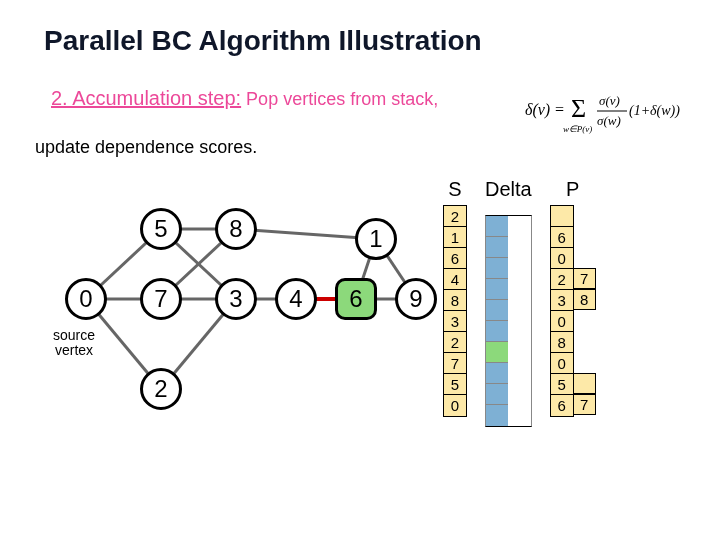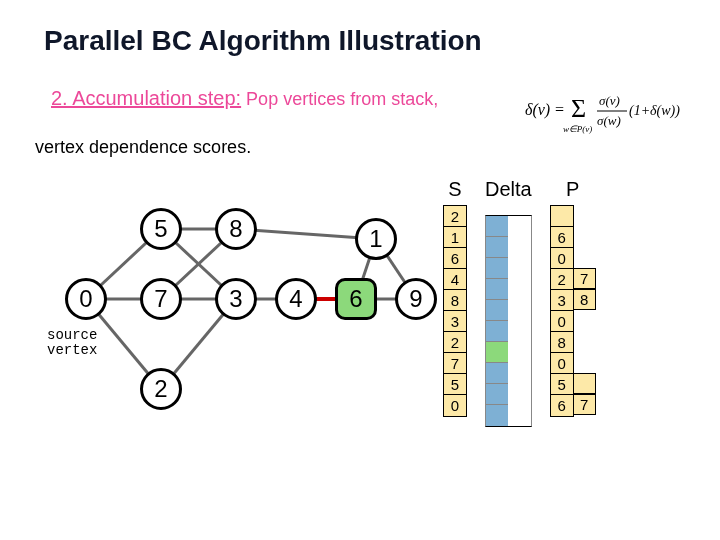--- a/index.html
+++ b/index.html
@@ -180,42 +180,42 @@
       <text x="30" y="28" font-size="16">=</text>
       <text x="46" y="30" font-size="26">Σ</text>
       <text x="38" y="45" font-size="9" font-style="italic">w∈P(ν)</text>
       <text x="74" y="18" font-size="13" font-style="italic">σ(ν)</text>
       <line x1="72" y1="24" x2="102" y2="24" stroke="#000" stroke-width="1"></line>
       <text x="72" y="38" font-size="13" font-style="italic">σ(w)</text>
       <text x="104" y="28" font-size="14" font-style="italic">(1+δ(w))</text>
     </svg>
   </span>
 </div>
-<div class="subtitle">vertex dependence scores.</div>
+<div class="subtitle">update dependence scores.</div>
 
 <div class="main">
 
   <div class="graph">
     <svg class="edges" width="390" height="250">
         <line x1="51" y1="121" x2="126" y2="51" stroke="#666" stroke-width="3"></line>
         <line x1="51" y1="121" x2="126" y2="121" stroke="#666" stroke-width="3"></line>
         <line x1="51" y1="121" x2="126" y2="211" stroke="#666" stroke-width="3"></line>
         <line x1="126" y1="51" x2="201" y2="51" stroke="#666" stroke-width="3"></line>
         <line x1="126" y1="51" x2="201" y2="121" stroke="#666" stroke-width="3"></line>
         <line x1="126" y1="121" x2="201" y2="51" stroke="#666" stroke-width="3"></line>
         <line x1="126" y1="121" x2="201" y2="121" stroke="#666" stroke-width="3"></line>
         <line x1="126" y1="211" x2="201" y2="121" stroke="#666" stroke-width="3"></line>
         <line x1="201" y1="51" x2="341" y2="61" stroke="#666" stroke-width="3"></line>
         <line x1="201" y1="121" x2="261" y2="121" stroke="#666" stroke-width="3"></line>
         <line x1="261" y1="121" x2="321" y2="121" stroke="#c00" stroke-width="4"></line>
         <line x1="321" y1="121" x2="341" y2="61" stroke="#666" stroke-width="3"></line>
         <line x1="321" y1="121" x2="381" y2="121" stroke="#666" stroke-width="3"></line>
         <line x1="341" y1="61" x2="381" y2="121" stroke="#666" stroke-width="3"></line>
       </svg>
-    <div class="src-label" style="left:12px; top:150px;font-family:Liberation Mono, monospace;">source<br>vertex</div>
+    <div class="src-label" style="left:18px; top:150px;">source<br>vertex</div>
   <div class="node" style="left: 30px; top: 100px;">0</div>
       <div class="node" style="left: 105px; top: 30px;">5</div>
       <div class="node" style="left: 105px; top: 100px;">7</div>
       <div class="node" style="left: 105px; top: 190px;">2</div>
       <div class="node" style="left: 180px; top: 30px;">8</div>
       <div class="node" style="left: 180px; top: 100px;">3</div>
       <div class="node" style="left: 240px; top: 100px;">4</div>
       <div class="node selected" style="left: 300px; top: 100px;">6</div>
       <div class="node" style="left: 320px; top: 40px;">1</div>
       <div class="node" style="left: 360px; top: 100px;">9</div>

